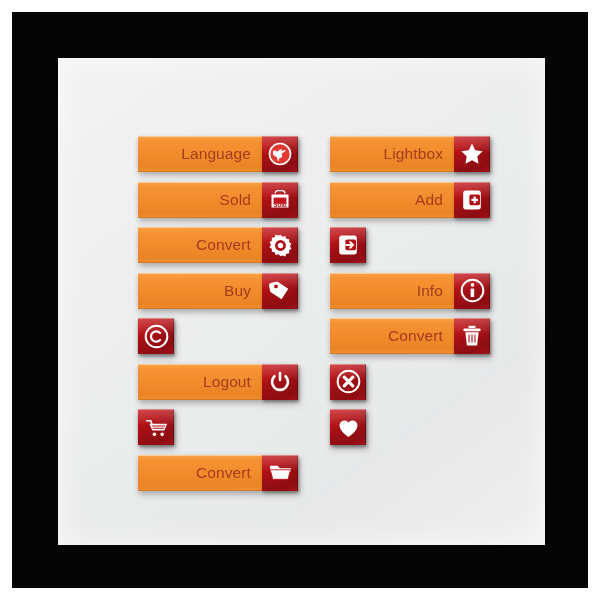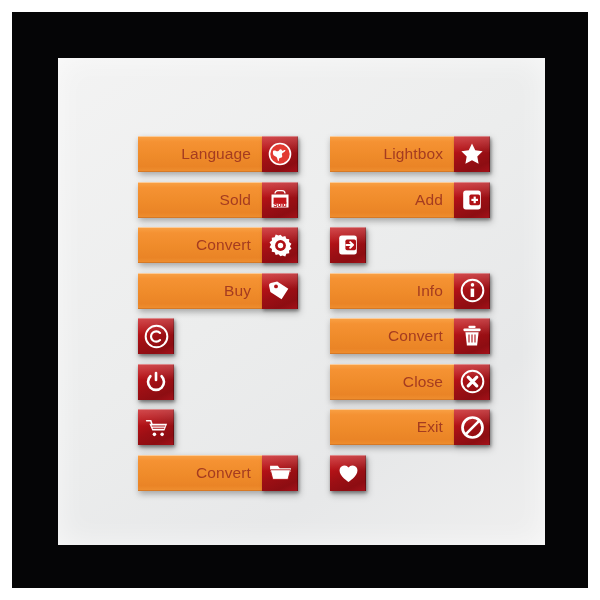--- a/index.html
+++ b/index.html
@@ -150,20 +150,23 @@
           <div class="btn">
             <div class="icon-box">
               <svg width="25" height="25" viewBox="0 0 24 24">
                   <circle cx="12" cy="12" r="10.4" fill="none" stroke="#fff" stroke-width="1.9"></circle>
                   <path d="M15.4 8.6a5 5 0 1 0 0 6.8" fill="none" stroke="#fff" stroke-width="2.1" stroke-linecap="round"></path>
                 </svg>
             </div>
           </div>
 
           <div class="btn">
+            <div class="btn-body">
+              <span class="btn-label">Logout</span>
+            </div>
             <div class="icon-box">
               <svg width="24" height="24" viewBox="0 0 24 24">
                   <path d="M6.4 6.2a8 8 0 1 0 11.2 0" fill="none" stroke="#fff" stroke-width="2.6" stroke-linecap="round"></path>
                   <rect x="10.7" y="1.8" width="2.6" height="9.4" rx="1.3" fill="#fff"></rect>
                 </svg>
             </div>
           </div>
 
           <div class="btn">
             <div class="icon-box">
@@ -250,42 +253,28 @@
               <svg width="24" height="24" viewBox="0 0 24 24">
                   <rect x="8.4" y="1.8" width="7.2" height="2.1" rx="1" fill="#fff"></rect>
                   <rect x="3.4" y="4.4" width="17.2" height="2.8" rx="1.1" fill="#fff"></rect>
                   <path d="M5.4 8.2h13.2l-1.5 13.2H6.9z" fill="#fff"></path>
                   <path d="M9 10.6v8M12 10.6v8M15 10.6v8" stroke="#b01015" stroke-width="1.1"></path>
                 </svg>
             </div>
           </div>
 
           <div class="btn">
-            <div class="btn-body">
-              <span class="btn-label">Close</span>
-            </div>
             <div class="icon-box">
               <svg width="25" height="25" viewBox="0 0 24 24">
                   <circle cx="12" cy="12" r="10.4" fill="none" stroke="#fff" stroke-width="1.9"></circle>
                   <path d="M7.9 7.9l8.2 8.2M16.1 7.9l-8.2 8.2" stroke="#fff" stroke-width="3.1" stroke-linecap="round"></path>
                 </svg>
             </div>
           </div>
 
-          <div class="btn">
-            <div class="btn-body">
-              <span class="btn-label">Exit</span>
-            </div>
-            <div class="icon-box">
-              <svg width="25" height="25" viewBox="0 0 24 24">
-                  <circle cx="12" cy="12" r="9.6" fill="none" stroke="#fff" stroke-width="2.6"></circle>
-                  <path d="M5.4 18.6L18.6 5.4" stroke="#fff" stroke-width="2.6" stroke-linecap="round"></path>
-                </svg>
-            </div>
-          </div>
 
           <div class="btn">
             <div class="icon-box">
               <svg width="25" height="25" viewBox="0 0 24 24">
                   <path d="M12 21s-8.6-5.4-8.6-11A4.8 4.8 0 0 1 12 7.2 4.8 4.8 0 0 1 20.6 10c0 5.6-8.6 11-8.6 11z" fill="#fff"></path>
                 </svg>
             </div>
           </div>
 
         </div>

